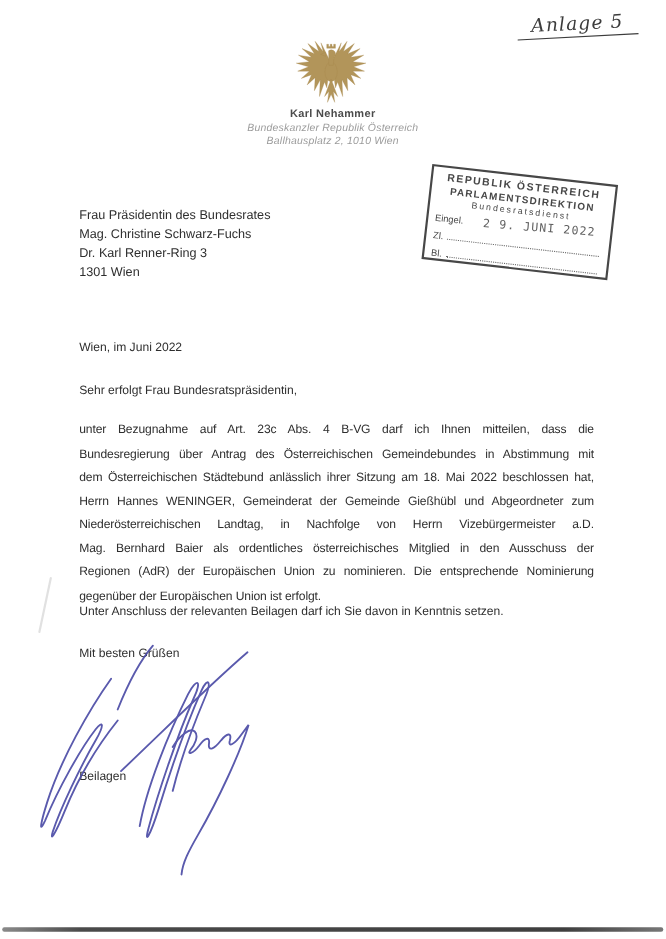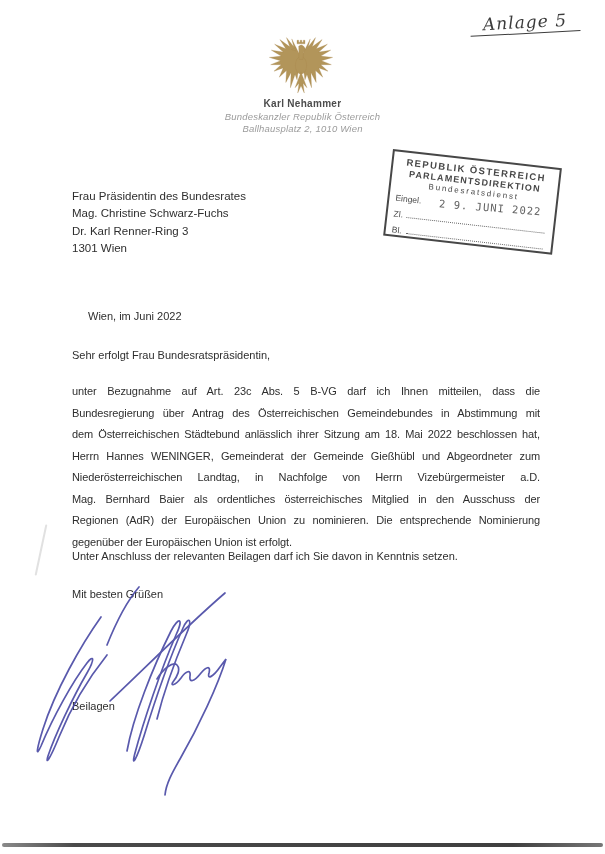--- a/index.html
+++ b/index.html
@@ -40,21 +40,21 @@
   .stamp .l3{font-size:8px;letter-spacing:1.8px;margin-top:1px;}
   .stamp .row{display:flex;align-items:flex-end;margin-top:3px;font-size:8.5px;}
   .stamp .row .lead{flex:1;border-bottom:1px dotted #6a6a6a;margin:0 2px 2px 4px;height:10px;}
   .stamp .date{
     font-family:"DejaVu Sans Mono",monospace;font-size:10.5px;letter-spacing:1px;
     color:#4f4f4f;transform:rotate(-2deg);margin-left:18px;opacity:.9;
   }
   .stamp .eingel{font-size:8.5px;}
 
   
-  .dateline{left:72px;top:310px;font-size:11px;margin-left:16px;}
+  .dateline{left:72px;top:310px;font-size:11px;}
   .salutation{left:72px;top:349px;font-size:11px;}
   .para1{left:72px;top:381px;width:468px;font-size:11px;letter-spacing:-0.1px;}
   .jline{
     width:468px;line-height:21.5px;white-space:nowrap;
     text-align:justify;text-align-last:justify;
   }
   .jline.last{text-align-last:left;}
   .para2{left:72px;top:548px;font-size:11px;line-height:16px;}
   .closing{left:72px;top:586px;font-size:11px;line-height:16px;}
   .beilagen{left:72px;top:700px;font-size:11px;}
@@ -118,21 +118,21 @@
   <div class="row">
     <span>Bl.</span>
     <span class="lead"></span>
   </div>
 </div>
 
 <div class="abs dateline">Wien, im Juni 2022</div>
 <div class="abs salutation">Sehr erfolgt Frau Bundesratspräsidentin,</div>
 
 <div class="abs para1">
-  <div class="jline">unter Bezugnahme auf Art. 23c Abs. 5 B-VG darf ich Ihnen mitteilen, dass die</div>
+  <div class="jline">unter Bezugnahme auf Art. 23c Abs. 4 B-VG darf ich Ihnen mitteilen, dass die</div>
   <div class="jline">Bundesregierung über Antrag des Österreichischen Gemeindebundes in Abstimmung mit</div>
   <div class="jline">dem Österreichischen Städtebund anlässlich ihrer Sitzung am 18. Mai 2022 beschlossen hat,</div>
   <div class="jline">Herrn Hannes WENINGER, Gemeinderat der Gemeinde Gießhübl und Abgeordneter zum</div>
   <div class="jline">Niederösterreichischen Landtag, in Nachfolge von Herrn Vizebürgermeister a.D.</div>
   <div class="jline">Mag. Bernhard Baier als ordentliches österreichisches Mitglied in den Ausschuss der</div>
   <div class="jline">Regionen (AdR) der Europäischen Union zu nominieren. Die entsprechende Nominierung</div>
   <div class="jline last">gegenüber der Europäischen Union ist erfolgt.</div>
 </div>
 
 <div class="abs para2">Unter Anschluss der relevanten Beilagen darf ich Sie davon in Kenntnis setzen.</div>

